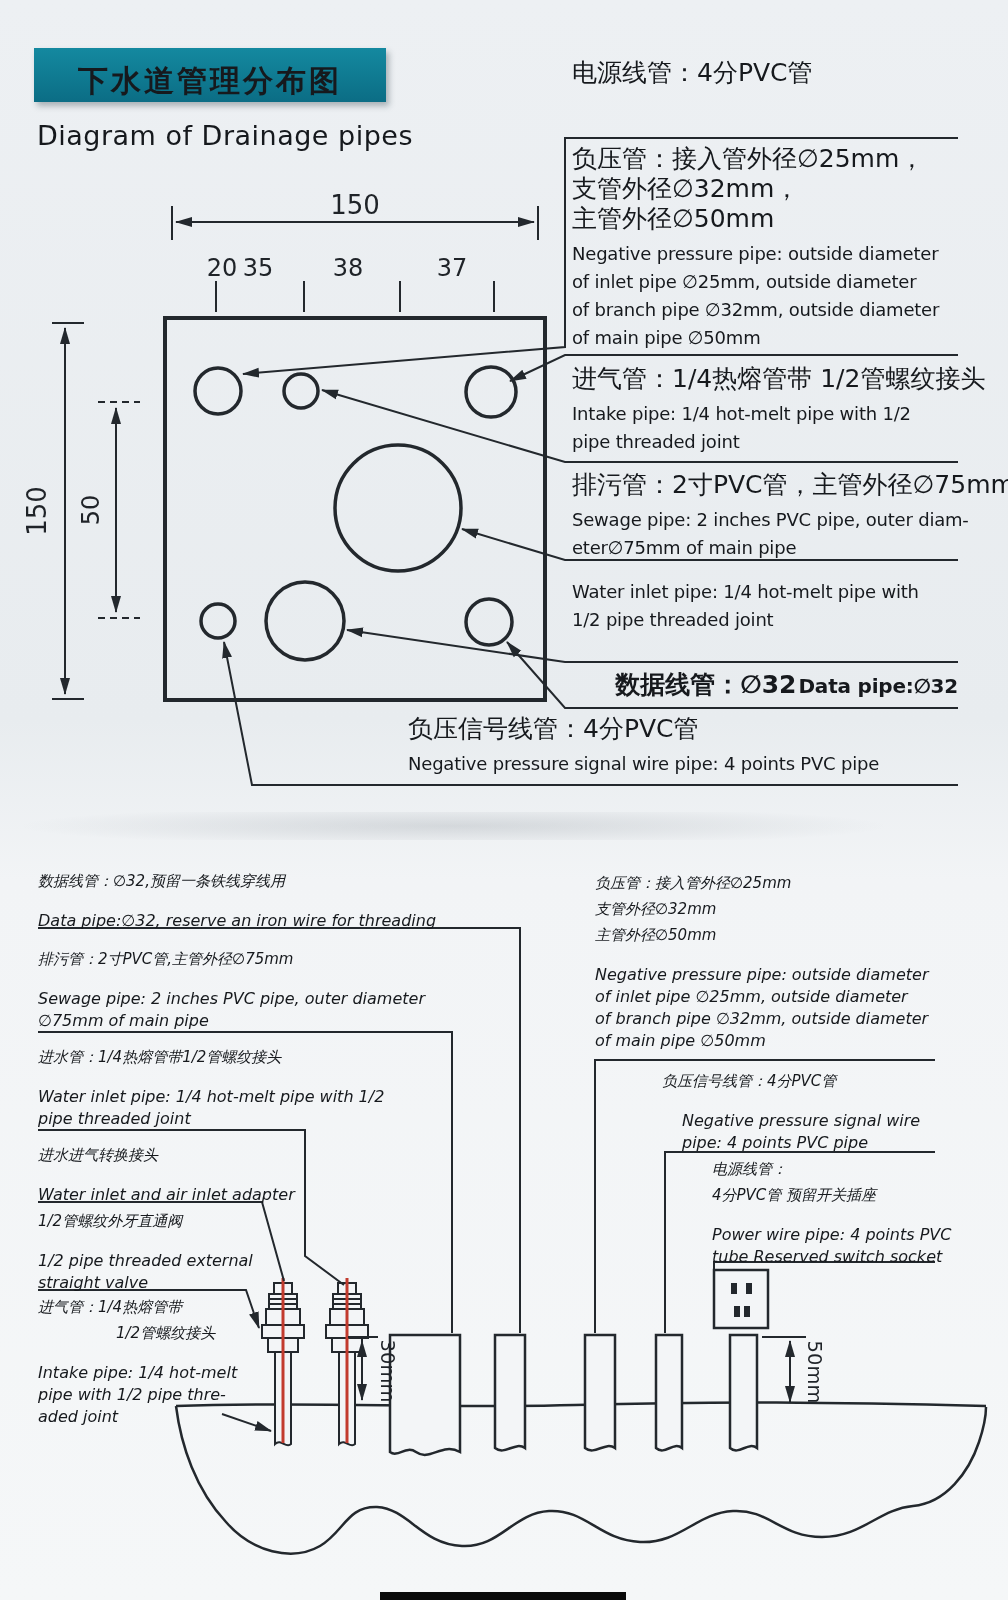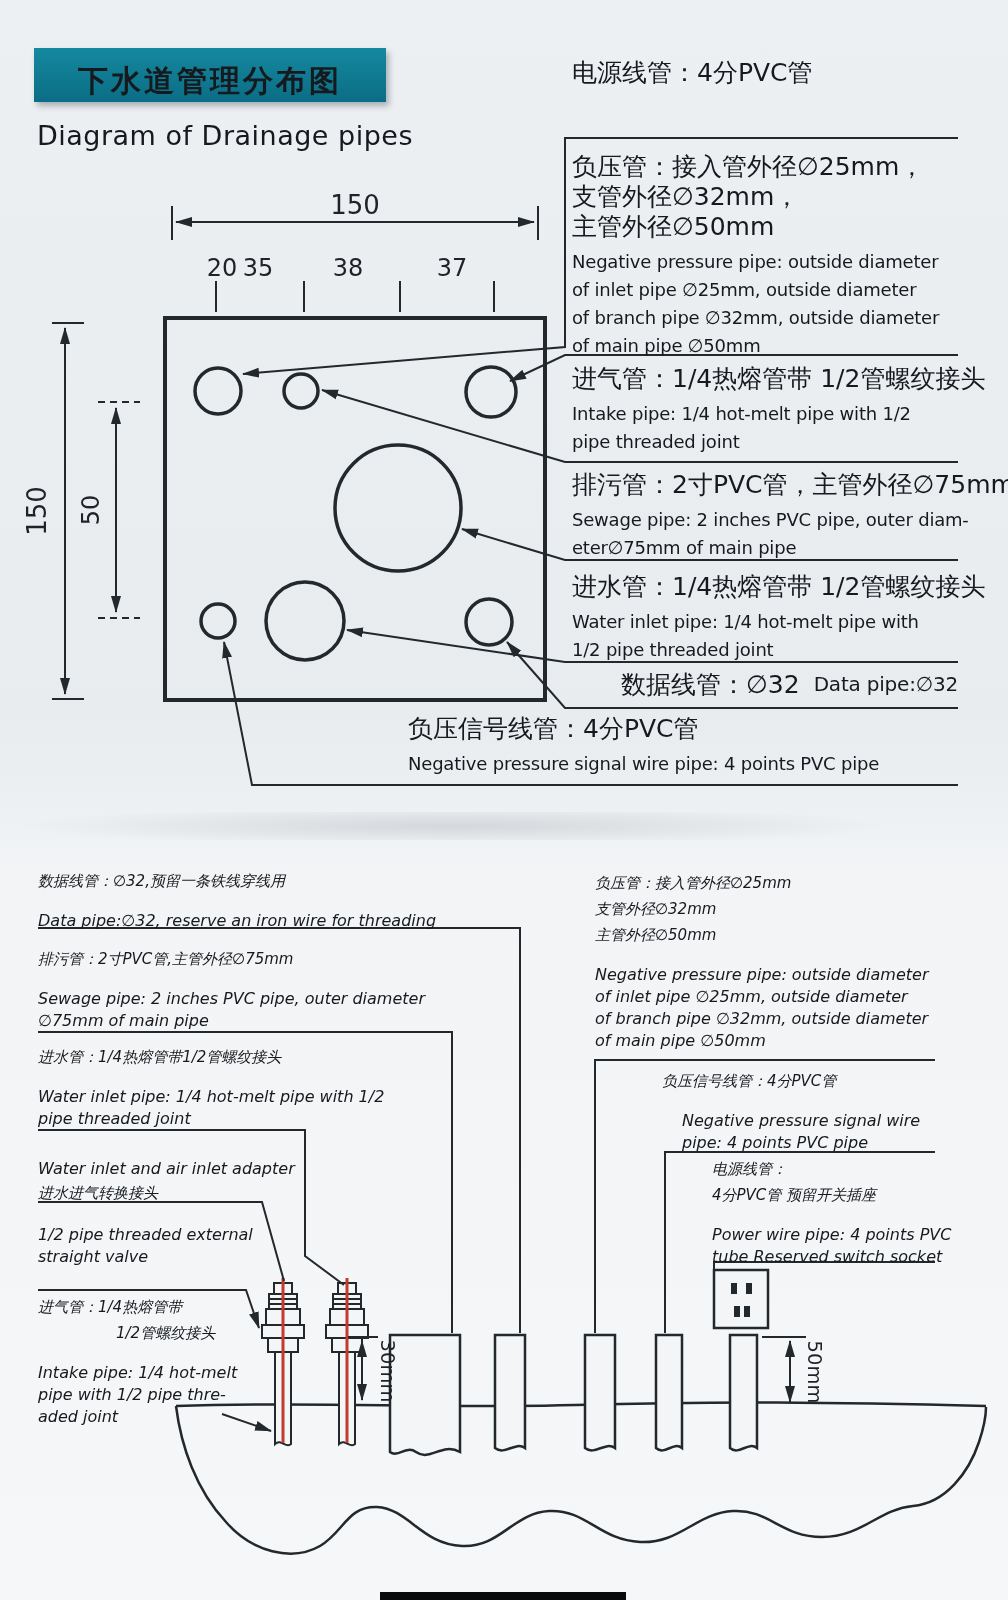--- a/index.html
+++ b/index.html
@@ -20,21 +20,21 @@
     box-shadow:3px 4px 6px rgba(40,60,70,.35);
   }
   .page-sub { left:37px; top:120px; font-size:27px; color:#545e67; font-weight:500; letter-spacing:.5px; }
   .txt { white-space:pre; color:#16191d; }
   .alR { text-align:left; }
   .cnT { font-size:25px; line-height:30px; }
   .enT { font-size:18px; line-height:28px; letter-spacing:-0.2px; margin-top:6px; }
   .cnB { font-size:15px; line-height:26px;font-style:italic; }
   .enB { font-size:16px; line-height:22px; margin-top:16px;font-style:italic; }
   .enD { font-size:20px; }
-  .row { display:flex; justify-content:flex-end; align-items:flex-start; gap:14px; }
+  .row { display:flex; justify-content:flex-end; align-items:flex-end; gap:2px;font-weight:bold; }
   .indent { padding-left:78px; }
   .pl { padding-left:20px; }
   .divider {
     left:0; top:812px; width:1008px; height:28px;
     background:radial-gradient(60% 100% at 45% 50%, rgba(90,100,110,.18), rgba(90,100,110,0) 72%);
   }
   .bottom-strip { left:380px; top:1592px; width:246px; height:8px; background:#0a0a0a; }
   svg { position:absolute; left:0; top:0; z-index:1; }
   svg text { font-family:"DejaVu Sans","Liberation Sans",sans-serif; }
   .lbl { z-index:2; }
@@ -173,21 +173,21 @@
 
 <div class="abs banner lbl">
   <span class="txt">下水道管理分布图</span>
 </div>
 <div class="abs page-sub lbl txt">Diagram of Drainage pipes</div>
 
 <div class="abs lbl" style="left:572px;top:58px;width:386px">
   <div class="txt cnT alR">电源线管：4分PVC管</div>
 </div>
 
-<div class="abs lbl" style="left:572px;top:152px;width:386px">
+<div class="abs lbl" style="left:572px;top:144px;width:386px">
   <div class="txt cnT alR">负压管：接入管外径∅25mm，
 支管外径∅32mm，
 主管外径∅50mm</div>
   <div class="txt enT">Negative pressure pipe: outside diameter
 of inlet pipe ∅25mm, outside diameter
 of branch pipe ∅32mm, outside diameter
 of main pipe ∅50mm</div>
 </div>
 
 <div class="abs lbl" style="left:572px;top:364px;width:386px">
@@ -196,21 +196,20 @@
 pipe threaded joint</div>
 </div>
 
 <div class="abs lbl" style="left:572px;top:470px;width:386px">
   <div class="txt cnT alR">排污管：2寸PVC管，主管外径∅75mm</div>
   <div class="txt enT">Sewage pipe: 2 inches PVC pipe, outer diam-
 eter∅75mm of main pipe</div>
 </div>
 
 <div class="abs lbl" style="left:572px;top:572px;width:386px">
-  <div class="txt cnT alR">进水管：1/4热熔管带 1/2管螺纹接头</div>
   <div class="txt enT">Water inlet pipe: 1/4 hot-melt pipe with
 1/2 pipe threaded joint</div>
 </div>
 
 <div class="abs lbl row" style="left:572px;top:670px;width:386px">
   <span class="txt cnT">数据线管：∅32</span>
   <span class="txt enT enD" style="margin-top:0">Data pipe:∅32</span>
 </div>
 
 <div class="abs lbl" style="left:408px;top:714px;width:550px">
@@ -229,25 +228,26 @@
 ∅75mm of main pipe</div>
 </div>
 
 <div class="abs lbl" style="left:38px;top:1044px;width:480px">
   <div class="txt cnB">进水管：1/4热熔管带1/2管螺纹接头</div>
   <div class="txt enB">Water inlet pipe: 1/4 hot-melt pipe with 1/2
 pipe threaded joint</div>
 </div>
 
 <div class="abs lbl" style="left:38px;top:1142px;width:400px">
+  <div class="txt cnB">进水进气转换接头</div>
   <div class="txt enB">Water inlet and air inlet adapter</div>
-  <div class="txt cnB">进水进气转换接头</div>
 </div>
 
 <div class="abs lbl" style="left:38px;top:1208px;width:320px">
+  <div class="txt cnB">1/2管螺纹外牙直通阀</div>
   <div class="txt enB">1/2 pipe threaded external
 straight valve</div>
 </div>
 
 <div class="abs lbl" style="left:38px;top:1294px;width:300px">
   <div class="txt cnB">进气管：1/4热熔管带</div>
   <div class="txt cnB indent">1/2管螺纹接头</div>
   <div class="txt enB">Intake pipe: 1/4 hot-melt
 pipe with 1/2 pipe thre-
 aded joint</div>

